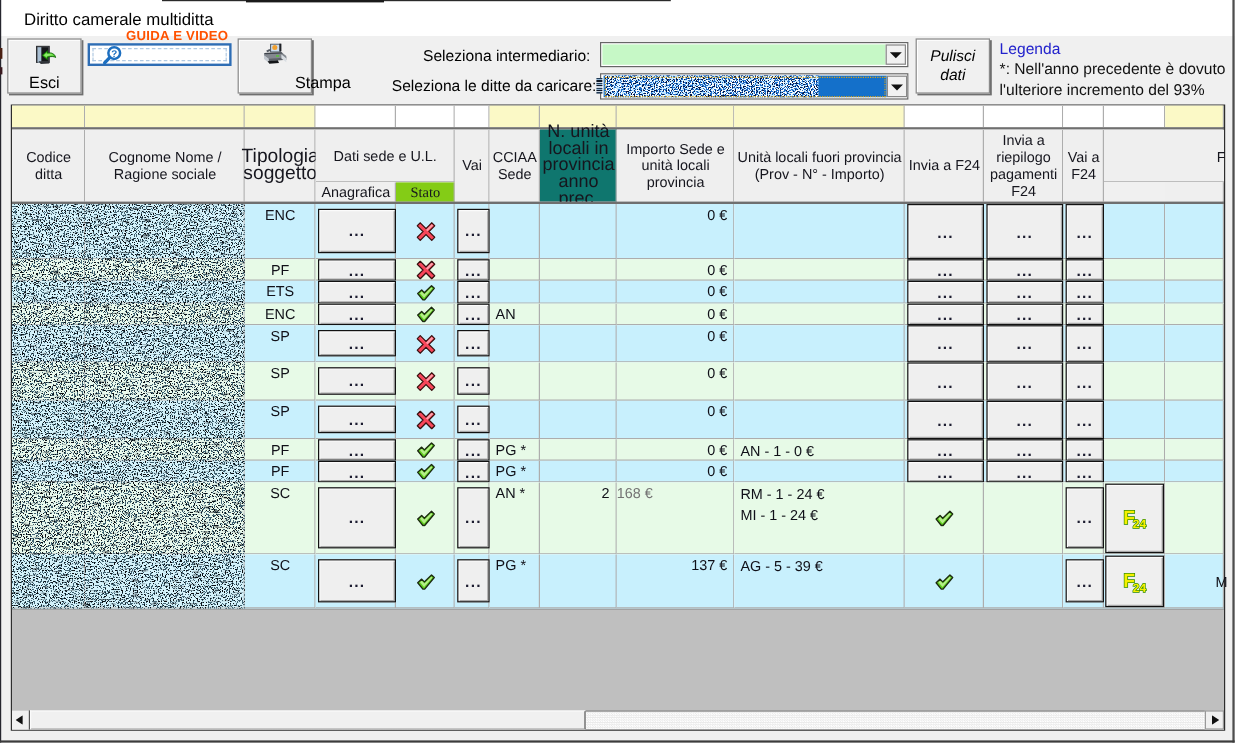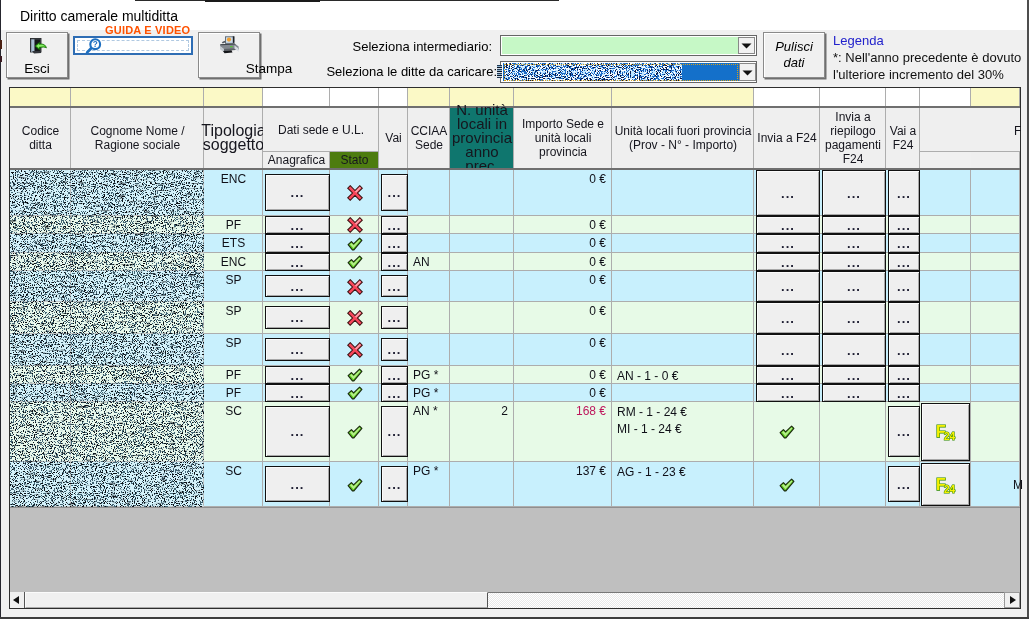--- a/index.html
+++ b/index.html
@@ -86,21 +86,21 @@
 <div class="abs" style="left:739px;top:63px;width:17px;height:18px;background:#f1f1f1;border:1px solid #888;box-sizing:border-box;"></div>
 <svg class="abs" style="left:742px;top:70px;" width="11" height="6">
     <path d="M0.5 0.5 L10.5 0.5 L5.5 5.5 Z" fill="#111"></path>
   </svg>
 <div class="abs" style="left:497px;top:65px;width:5px;height:13px;background:repeating-linear-gradient(0deg,#223a55 0 1px,#cdd8e4 1px 2px,#0d1726 2px 3px,#8fb3d0 3px 4px);"></div>
 <div class="btn3d" style="left:763px;top:32px;width:62px;height:46px;"></div>
 <div class="txt" style="left:763px;top:39px;width:62px;text-align:center;font-size:13px;font-style:italic;color:#000;line-height:16px;">Pulisci
 dati</div>
 <div class="txt" style="left:833px;top:33px;font-size:13px;color:#2222cc;">Legenda</div>
 <div class="txt" style="left:833px;top:50px;font-size:13px;color:#111;line-height:16.5px;">*: Nell'anno precedente è dovuto
-l'ulteriore incremento del 30%</div>
+l'ulteriore incremento del 93%</div>
 <div class="abs" style="left:9px;top:87px;width:1012px;height:522px;border:1px solid #2e2e2e;border-right-width:2px;border-bottom-width:2px;box-sizing:border-box;"></div>
 <div class="abs" style="left:10px;top:507px;width:1010px;height:85px;background:#bfbfbf;border-top:1px solid #8f8f8f;box-sizing:border-box;"></div>
 <div class="cell" style="left:10px;top:88px;width:61px;height:18px;background:#fbf9c6;box-shadow:inset -1px 0 0 #adadad;"></div>
 <div class="cell" style="left:71px;top:88px;width:133px;height:18px;background:#fbf9c6;box-shadow:inset -1px 0 0 #adadad;"></div>
 <div class="cell" style="left:204px;top:88px;width:59px;height:18px;background:#fbf9c6;box-shadow:inset -1px 0 0 #adadad;"></div>
 <div class="cell" style="left:263px;top:88px;width:67px;height:18px;background:#ffffff;box-shadow:inset -1px 0 0 #adadad;"></div>
 <div class="cell" style="left:330px;top:88px;width:49px;height:18px;background:#ffffff;box-shadow:inset -1px 0 0 #adadad;"></div>
 <div class="cell" style="left:379px;top:88px;width:29px;height:18px;background:#ffffff;box-shadow:inset -1px 0 0 #adadad;"></div>
 <div class="cell" style="left:408px;top:88px;width:42px;height:18px;background:#fbf9c6;box-shadow:inset -1px 0 0 #adadad;"></div>
 <div class="cell" style="left:450px;top:88px;width:64px;height:18px;background:#fbf9c6;box-shadow:inset -1px 0 0 #adadad;"></div>
@@ -110,21 +110,21 @@
 <div class="cell" style="left:820px;top:88px;width:66px;height:18px;background:#ffffff;box-shadow:inset -1px 0 0 #adadad;"></div>
 <div class="cell" style="left:886px;top:88px;width:34px;height:18px;background:#ffffff;box-shadow:inset -1px 0 0 #adadad;"></div>
 <div class="cell" style="left:920px;top:88px;width:51px;height:18px;background:#ffffff;box-shadow:inset -1px 0 0 #adadad;"></div>
 <div class="cell" style="left:971px;top:88px;width:49px;height:18px;background:#fbf9c6;box-shadow:inset -1px 0 0 #adadad;"></div>
 <div class="abs" style="left:10px;top:106px;width:1010px;height:2px;background:#6f6f6f;"></div>
 <div class="cell" style="left:10px;top:108px;width:61px;height:60px;background:#efefef;box-shadow:inset -1px 0 0 #adadad;display:flex;align-items:center;justify-content:center;text-align:center;font-size:12px;line-height:14px;color:#16161e;">Codice<br>ditta</div>
 <div class="cell" style="left:71px;top:108px;width:133px;height:60px;background:#efefef;box-shadow:inset -1px 0 0 #adadad;display:flex;align-items:center;justify-content:center;text-align:center;font-size:12px;line-height:14px;color:#16161e;">Cognome Nome /<br>Ragione sociale</div>
 <div class="cell" style="left:204px;top:108px;width:59px;height:60px;background:#efefef;box-shadow:inset -1px 0 0 #adadad;display:flex;align-items:center;justify-content:center;text-align:center;font-size:16px;line-height:14px;color:#16161e;">Tipologia<br>soggetto</div>
 <div class="cell" style="left:263px;top:108px;width:116px;height:44px;background:#efefef;box-shadow:inset -1px 0 0 #adadad;display:flex;align-items:center;justify-content:center;text-align:center;font-size:12px;line-height:14px;color:#16161e;box-shadow:inset -1px 0 0 #adadad, inset 0 -1px 0 #adadad;">Dati sede e U.L.</div>
 <div class="cell" style="left:263px;top:152px;width:67px;height:16px;background:#efefef;box-shadow:inset -1px 0 0 #adadad;display:flex;align-items:center;justify-content:center;text-align:center;font-size:12px;line-height:14px;color:#16161e;">Anagrafica</div>
-<div class="cell" style="left:330px;top:152px;width:49px;height:16px;background:#4d7c0f;box-shadow:inset -1px 0 0 #adadad;display:flex;align-items:center;justify-content:center;text-align:center;font-size:12px;line-height:14px;color:#16161e;">Stato</div>
+<div class="cell" style="left:330px;top:152px;width:49px;height:16px;background:#84cc16;box-shadow:inset -1px 0 0 #adadad;display:flex;align-items:center;justify-content:center;text-align:center;font-size:12px;line-height:14px;color:#16161e;font-family:Liberation Serif, serif;">Stato</div>
 <div class="cell" style="left:379px;top:108px;width:29px;height:60px;background:#efefef;box-shadow:inset -1px 0 0 #adadad;display:flex;align-items:center;justify-content:center;text-align:center;font-size:12px;line-height:14px;color:#16161e;">Vai</div>
 <div class="cell" style="left:408px;top:108px;width:42px;height:60px;background:#efefef;box-shadow:inset -1px 0 0 #adadad;display:flex;align-items:center;justify-content:center;text-align:center;font-size:12px;line-height:14px;color:#16161e;">CCIAA<br>Sede</div>
 <div class="cell" style="left:450px;top:108px;width:64px;height:60px;background:#0f766e;box-shadow:inset -1px 0 0 #adadad;display:flex;align-items:center;justify-content:center;text-align:center;font-size:15px;line-height:14px;color:#16161e;">N. unità<br>locali in<br>provincia<br>anno prec.</div>
 <div class="cell" style="left:514px;top:108px;width:98px;height:60px;background:#efefef;box-shadow:inset -1px 0 0 #adadad;display:flex;align-items:center;justify-content:center;text-align:center;font-size:12px;line-height:14px;color:#16161e;">Importo Sede e<br>unità locali<br>provincia</div>
 <div class="cell" style="left:612px;top:108px;width:142px;height:60px;background:#efefef;box-shadow:inset -1px 0 0 #adadad;display:flex;align-items:center;justify-content:center;text-align:center;font-size:12px;line-height:14px;color:#16161e;">Unità locali fuori provincia<br>(Prov - N° - Importo)</div>
 <div class="cell" style="left:754px;top:108px;width:66px;height:60px;background:#efefef;box-shadow:inset -1px 0 0 #adadad;display:flex;align-items:center;justify-content:center;text-align:center;font-size:12px;line-height:14px;color:#16161e;">Invia a F24</div>
 <div class="cell" style="left:820px;top:108px;width:66px;height:60px;background:#efefef;box-shadow:inset -1px 0 0 #adadad;display:flex;align-items:center;justify-content:center;text-align:center;font-size:12px;line-height:14px;color:#16161e;">Invia a<br>riepilogo<br>pagamenti<br>F24</div>
 <div class="cell" style="left:886px;top:108px;width:34px;height:60px;background:#efefef;box-shadow:inset -1px 0 0 #adadad;display:flex;align-items:center;justify-content:center;text-align:center;font-size:12px;line-height:14px;color:#16161e;">Vai a<br>F24</div>
 <div class="cell" style="left:920px;top:108px;width:100px;height:44px;background:#efefef;box-shadow:inset -1px 0 0 #adadad;display:flex;align-items:center;justify-content:center;text-align:center;font-size:12px;line-height:14px;color:#16161e;box-shadow:inset 0 -1px 0 #adadad;"></div>
 <div class="txt" style="left:1014px;top:124px;font-size:12px;color:#16161e;">F</div>
@@ -386,21 +386,21 @@
 <div class="cell" style="left:971px;top:402px;width:49px;height:60px;background:#e7fae7;box-shadow:inset -1px 0 0 #adadad, inset 0 -1px 0 #adadad;"></div>
 <div class="txt" style="left:204px;top:404px;width:59px;text-align:center;font-size:12px;color:#101018;">SC</div>
 <div class="dotbtn" style="left:265px;top:406px;width:65px;height:51px;">...</div>
 <svg class="abs" style="left:346.5px;top:425px;" width="16" height="14" viewBox="0 0 16 14">
   <path d="M1.1 7.6 L4.4 4.6 L6.6 6.9 L12.6 1.1 L14.9 3.3 L6.9 12.9 L5.4 12.9 Z" fill="#5fce1e" stroke="#1c2a10" stroke-width="1.15" stroke-linejoin="round"></path>
   <path d="M3 7.3 L4.5 5.9 L6.7 8.2 L12.3 2.6 L13.3 3.5 L6.4 11.2 Z" fill="#d1f7ae" opacity="0.75"></path>
 </svg>
 <div class="dotbtn" style="left:381px;top:406px;width:27px;height:51px;">...</div>
 <div class="txt" style="left:413px;top:404px;font-size:12px;color:#101018;">AN *</div>
 <div class="txt" style="left:450px;top:404px;width:58px;text-align:right;font-size:12px;color:#101018;">2</div>
-<div class="txt" style="left:514px;top:404px;width:92px;text-align:right;font-size:12px;color:#be185d;">168 €</div>
+<div class="txt" style="left:514px;top:404px;width:92px;text-align:left;font-size:12px;color:#737373;">168 €</div>
 <div class="txt" style="left:617px;top:404px;font-size:12px;line-height:16.5px;color:#101018;white-space:normal;width:135px;">RM - 1 - 24 €<br>MI - 1 - 24 €</div>
 <svg class="abs" style="left:779px;top:425px;" width="16" height="14" viewBox="0 0 16 14">
   <path d="M1.1 7.6 L4.4 4.6 L6.6 6.9 L12.6 1.1 L14.9 3.3 L6.9 12.9 L5.4 12.9 Z" fill="#5fce1e" stroke="#1c2a10" stroke-width="1.15" stroke-linejoin="round"></path>
   <path d="M3 7.3 L4.5 5.9 L6.7 8.2 L12.3 2.6 L13.3 3.5 L6.4 11.2 Z" fill="#d1f7ae" opacity="0.75"></path>
 </svg>
 <div class="dotbtn" style="left:888px;top:406px;width:32px;height:51px;">...</div>
 <div class="dotbtn" style="left:921px;top:403px;width:49px;height:58px;"></div>
 <svg class="abs" style="left:935.5px;top:423px;" width="22" height="19" viewBox="0 0 22 19">
   <g font-family="Liberation Sans" font-weight="bold">
   <text x="0" y="13.5" font-size="16" fill="#f6f000" stroke="#2c8a00" stroke-width="1.25" paint-order="stroke">F</text>
@@ -424,21 +424,21 @@
 <div class="cell" style="left:971px;top:462px;width:49px;height:45px;background:#c8f0fd;box-shadow:inset -1px 0 0 #adadad, inset 0 -1px 0 #adadad;"></div>
 <div class="txt" style="left:204px;top:464px;width:59px;text-align:center;font-size:12px;color:#101018;">SC</div>
 <div class="dotbtn" style="left:265px;top:466px;width:65px;height:36px;">...</div>
 <svg class="abs" style="left:346.5px;top:477.5px;" width="16" height="14" viewBox="0 0 16 14">
   <path d="M1.1 7.6 L4.4 4.6 L6.6 6.9 L12.6 1.1 L14.9 3.3 L6.9 12.9 L5.4 12.9 Z" fill="#5fce1e" stroke="#1c2a10" stroke-width="1.15" stroke-linejoin="round"></path>
   <path d="M3 7.3 L4.5 5.9 L6.7 8.2 L12.3 2.6 L13.3 3.5 L6.4 11.2 Z" fill="#d1f7ae" opacity="0.75"></path>
 </svg>
 <div class="dotbtn" style="left:381px;top:466px;width:27px;height:36px;">...</div>
 <div class="txt" style="left:413px;top:464px;font-size:12px;color:#101018;">PG *</div>
 <div class="txt" style="left:514px;top:464px;width:92px;text-align:right;font-size:12px;color:#101018;">137 €</div>
-<div class="txt" style="left:617px;top:464px;font-size:12px;line-height:16.5px;color:#101018;white-space:normal;width:135px;">AG - 1 - 23 €</div>
+<div class="txt" style="left:617px;top:464px;font-size:12px;line-height:16.5px;color:#101018;white-space:normal;width:135px;">AG - 5 - 39 €</div>
 <svg class="abs" style="left:779px;top:477.5px;" width="16" height="14" viewBox="0 0 16 14">
   <path d="M1.1 7.6 L4.4 4.6 L6.6 6.9 L12.6 1.1 L14.9 3.3 L6.9 12.9 L5.4 12.9 Z" fill="#5fce1e" stroke="#1c2a10" stroke-width="1.15" stroke-linejoin="round"></path>
   <path d="M3 7.3 L4.5 5.9 L6.7 8.2 L12.3 2.6 L13.3 3.5 L6.4 11.2 Z" fill="#d1f7ae" opacity="0.75"></path>
 </svg>
 <div class="dotbtn" style="left:888px;top:466px;width:32px;height:36px;">...</div>
 <div class="dotbtn" style="left:921px;top:463px;width:49px;height:43px;"></div>
 <svg class="abs" style="left:935.5px;top:475.5px;" width="22" height="19" viewBox="0 0 22 19">
   <g font-family="Liberation Sans" font-weight="bold">
   <text x="0" y="13.5" font-size="16" fill="#f6f000" stroke="#2c8a00" stroke-width="1.25" paint-order="stroke">F</text>
   <text x="8" y="17" font-size="10" fill="#f6f000" stroke="#2c8a00" stroke-width="1.05" paint-order="stroke">24</text>

